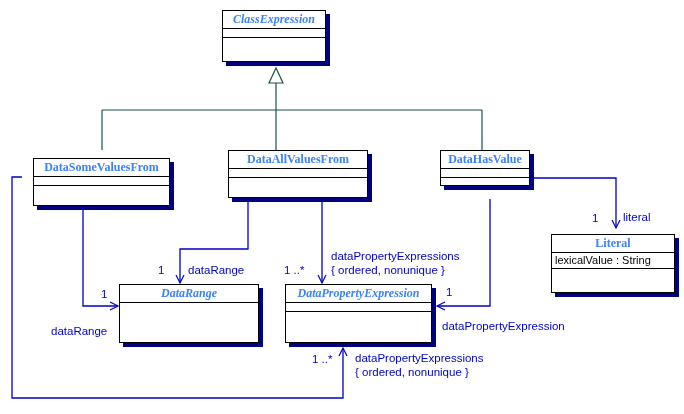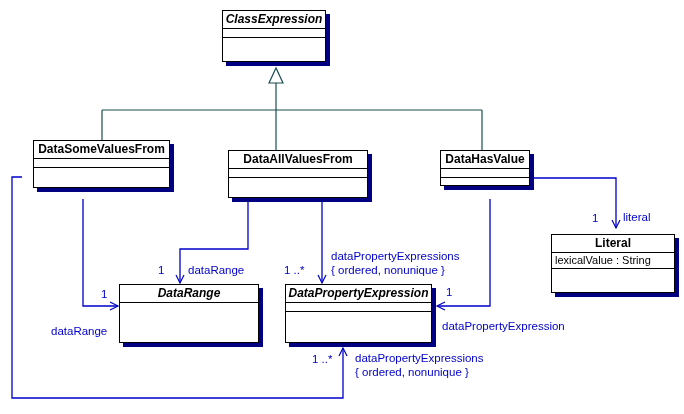--- a/index.html
+++ b/index.html
@@ -29,25 +29,26 @@
     background: #ffffff;
     box-sizing: border-box;
     box-shadow: 4px 4px 0 0 #000080;
     z-index: 5;
   }
   .umlclass .name-band {
     border-bottom: 1px solid #000000;
     text-align: center;
     font-size: 12px;
     font-weight: bold;
-    color: #000000;
+    color: #3b82f6;
     line-height: 16px;
     height: 17px;
     white-space: nowrap;
     overflow: hidden;
+    font-family: Liberation Serif, serif;
   }
   .umlclass.abstract .name-band {
     font-style: italic;
   }
   .umlclass .attr-band {
     border-bottom: 1px solid #000000;
     font-size: 11px;
     color: #000000;
     line-height: 15px;
     padding: 0 3px;
@@ -121,21 +122,21 @@
       <path d="M22,177 L12,177 L12,398 L343,398 L343,348" marker-end="url(#openarrow)"></path>
     </g>
   </svg>
 
   <div class="umlclass abstract" style="left:222px; top:10px; width:104px; height:52px;">
     <div class="name-band">ClassExpression</div>
     <div class="attr-band empty"></div>
     <div class="op-band"></div>
   </div>
 
-  <div class="umlclass" style="left:33px; top:140px; width:137px; height:48px;">
+  <div class="umlclass" style="left:33px; top:158px; width:137px; height:48px;">
     <div class="name-band">DataSomeValuesFrom</div>
     <div class="attr-band empty"></div>
     <div class="op-band"></div>
   </div>
 
   <div class="umlclass" style="left:228px; top:150px; width:140px; height:48px;">
     <div class="name-band">DataAllValuesFrom</div>
     <div class="attr-band empty"></div>
     <div class="op-band"></div>
   </div>

